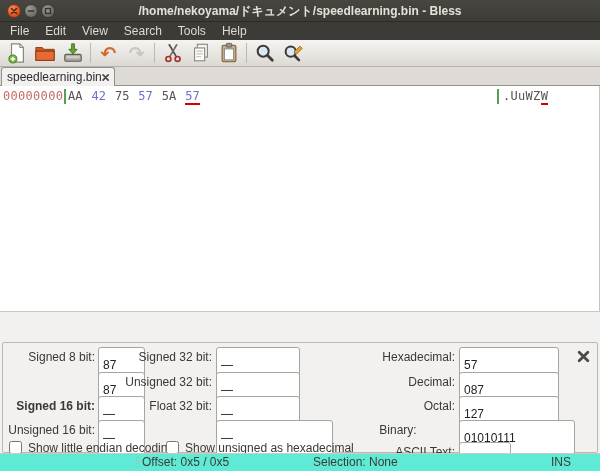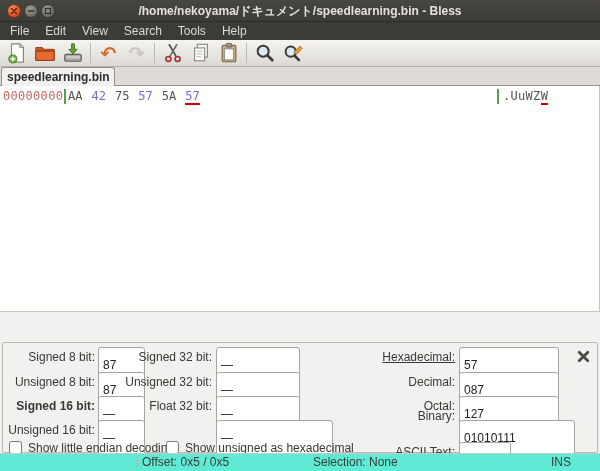--- a/index.html
+++ b/index.html
@@ -49,21 +49,21 @@
   
   .tabbar {
     position:absolute; left:0; top:67px; width:600px; height:19px;
     background:#dedbd6; border-bottom:1px solid #95918a;
   }
   .tab {
     position:absolute; left:1px; top:0; height:19px; width:114px;
     background:#f2f1ef;
     border:1px solid #95918a; border-bottom:none;
     border-radius:3px 3px 0 0;
-    display:flex; align-items:center; padding:0 5px; font-weight:bold;
+    display:flex; align-items:center; padding:0 5px; 
   }
   .tablabel { font-size:12px; color:#2d2d2b; white-space:nowrap; }
   
   .hexview {
     position:absolute; left:0; top:86px; width:600px; height:225px;
     background:#ffffff; border-right:1px solid #c6c3bd;
     font-family:"DejaVu Sans Mono", monospace; font-size:12px;
   }
   .hexrow { position:absolute; left:0; top:3px; width:600px; height:15px; }
   .offsetcol { position:absolute; left:3px; color:#c66b66; letter-spacing:0.3px; }
@@ -234,43 +234,42 @@
   
   
   
   
 </div>
 
 <div class="decodepanel">
 
   <span class="dlabel" style="left:0; top:4px; width:92px;">Signed 8 bit:</span>
   <input class="dinput" style="left: 95px; top: 4px; width: 47px;" value="87">
-  <span class="dlabel" style="left:0; top:29px; width:92px;">Unsigned 8 bit:</span>
   <input class="dinput" style="left: 95px; top: 29px; width: 47px;" value="87">
   <span class="dlabel" style="left:0; top:53px; width:92px;font-weight:bold;">Signed 16 bit:</span>
   <input class="dinput" style="left: 95px; top: 53px; width: 47px;" value="—">
   <span class="dlabel" style="left:0; top:77px; width:92px;">Unsigned 16 bit:</span>
   <input class="dinput" style="left: 95px; top: 77px; width: 47px;" value="—">
 
   <span class="dlabel" style="left:118px; top:4px; width:91px;">Signed 32 bit:</span>
   <input class="dinput" style="left: 213px; top: 4px; width: 84px;" value="—">
   <span class="dlabel" style="left:118px; top:29px; width:91px;">Unsigned 32 bit:</span>
   <input class="dinput" style="left: 213px; top: 29px; width: 84px;" value="—">
   <span class="dlabel" style="left:118px; top:53px; width:91px;">Float 32 bit:</span>
   <input class="dinput" style="left: 213px; top: 53px; width: 84px;" value="—">
   <span class="dlabel" style="left:118px; top:77px; width:91px;margin-top:44px;">Float 64 bit:</span>
   <input class="dinput" style="left: 213px; top: 77px; width: 117px;" value="—">
 
-  <span class="dlabel" style="left:338px; top:4px; width:114px;text-decoration:underline;">Hexadecimal:</span>
+  <span class="dlabel" style="left:338px; top:4px; width:114px;">Hexadecimal:</span>
   <input class="dinput" style="left: 456px; top: 4px; width: 100px;" value="57">
   <span class="dlabel" style="left:338px; top:29px; width:114px;">Decimal:</span>
   <input class="dinput" style="left: 456px; top: 29px; width: 100px;" value="087">
   <span class="dlabel" style="left:338px; top:53px; width:114px;">Octal:</span>
   <input class="dinput" style="left: 456px; top: 53px; width: 100px;" value="127">
-  <span class="dlabel" style="left:338px; top:63px; width:114px;">Binary:</span>
+  <span class="dlabel" style="left:338px; top:77px; width:114px;text-align:center;">Binary:</span>
   <input class="dinput" style="left: 456px; top: 77px; width: 116px;" value="01010111">
   <span class="dlabel" style="left:338px; top:99px; width:114px;">ASCII Text:</span>
   <input class="dinput" style="left: 456px; top: 99px; width: 52px;" value="W">
 
   <svg class="xicon" style="left:574px; top:7px;" viewBox="0 0 12 12">
       <path d="M2 2 L10 10 M10 2 L2 10" stroke="#4c4a45" stroke-width="2.6" stroke-linecap="round"></path>
     </svg>
 
   <input type="checkbox" class="cbox" style="left: 6px; top: 98px;">
   <span class="cblabel" style="left:25px; top:97px;">Show little endian decoding</span>

